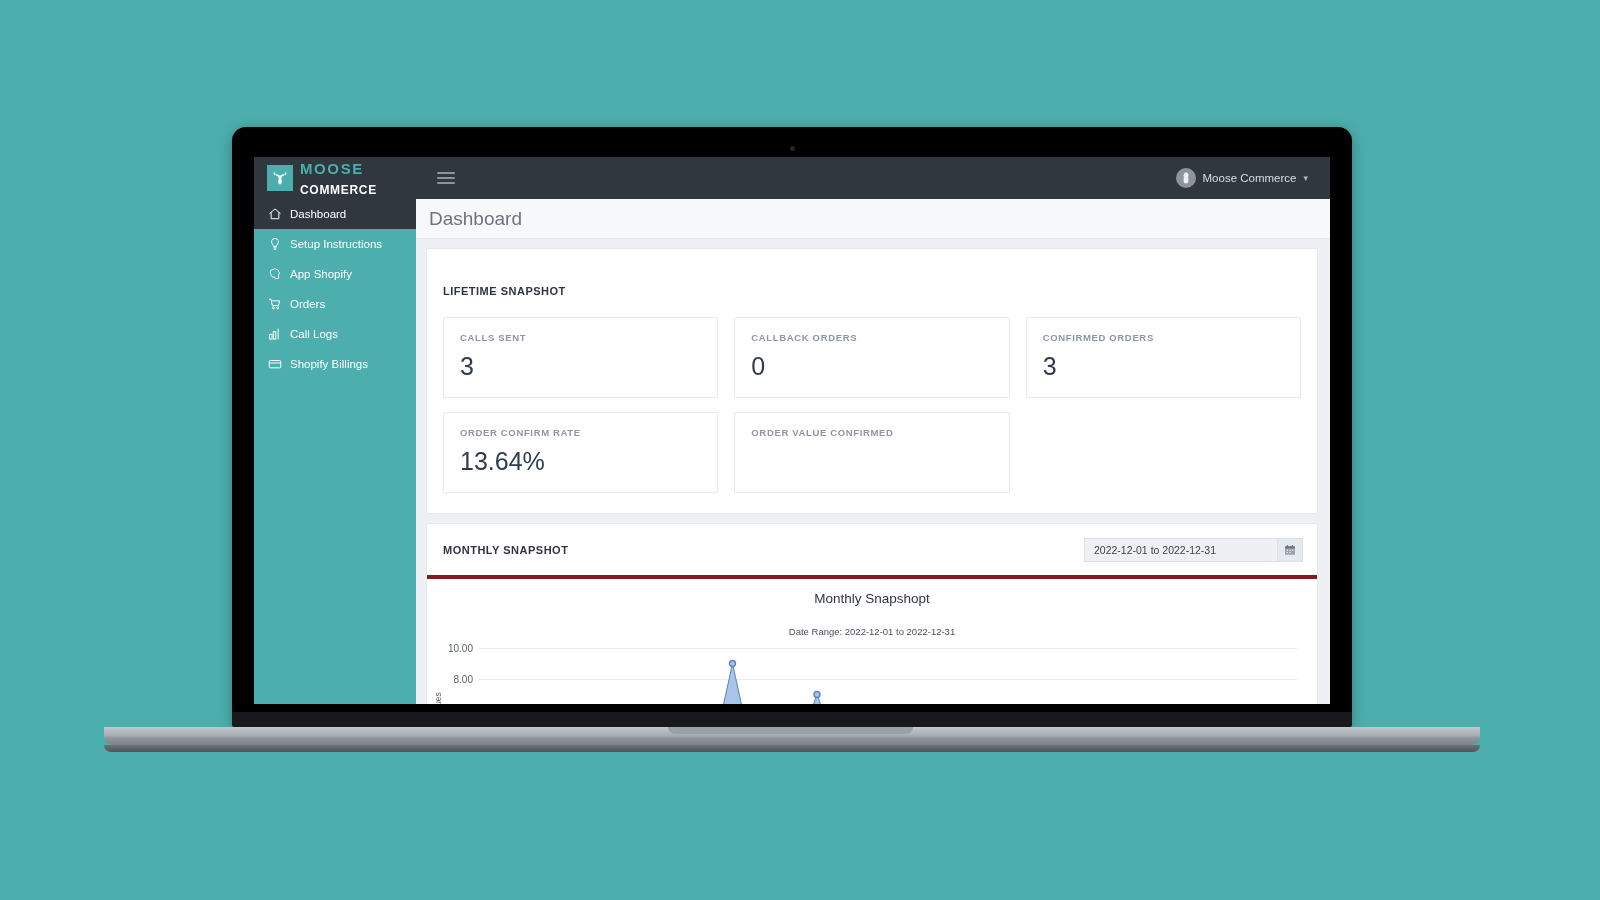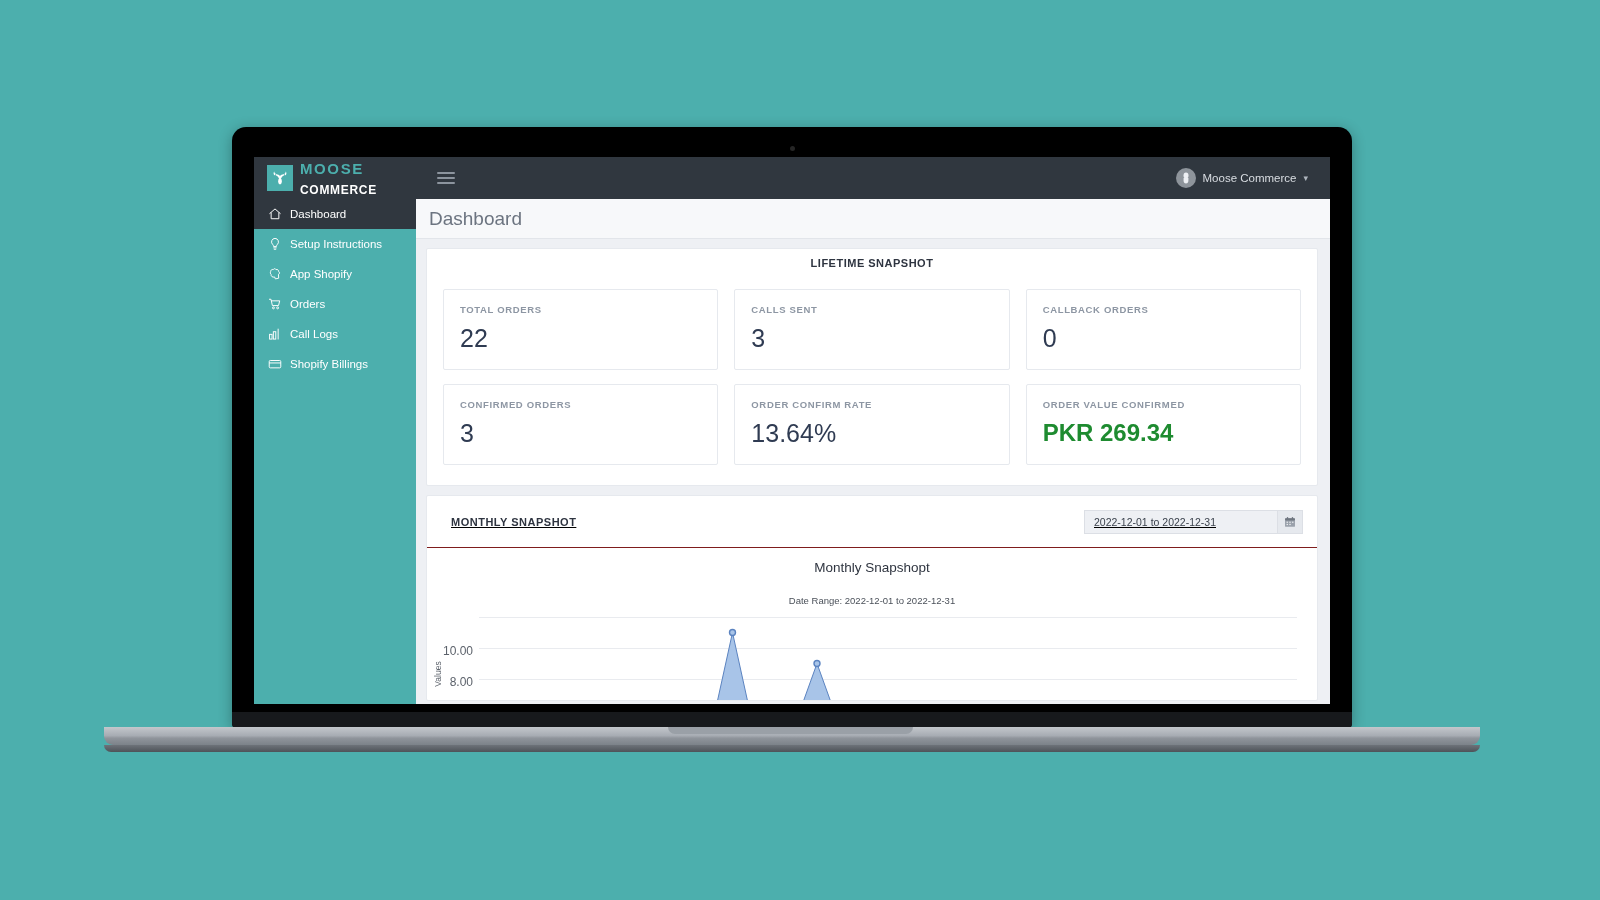--- a/index.html
+++ b/index.html
@@ -251,22 +251,21 @@
     font-weight: normal;
   }
 
   .panel {
     background: #ffffff;
     margin: 9px 12px 0 10px;
     border: 1px solid #e6e9ee;
     border-radius: 2px;
   }
   .panel-head {
-    padding: 4px 16px 0 16px;
-    text-align: center;
+    padding: 32px 16px 0 16px;
   }
   .panel-title {
     font-size: 11px;
     font-weight: bold;
     color: #2e3440;
     letter-spacing: 0.5px;
   }
 
   
   #stat-grid {
@@ -293,23 +292,22 @@
     margin-top: 9px;
     font-weight: normal;
   }
   .stat-value.money { color: #1e8b30; font-weight: bold; font-size: 24px; }
 
   
   #monthly-head {
     display: flex;
     align-items: center;
     justify-content: space-between;
-    padding: 14px 14px 13px 24px;
-    border-bottom: 1px solid #7f1d1d;
-    text-decoration: underline;
+    padding: 14px 14px 13px 16px;
+    border-bottom: 4px solid #7f1d1d;
   }
   #daterange-wrap {
     display: flex;
     align-items: stretch;
     height: 24px;
   }
   #daterange-input {
     width: 193px;
     background: #eef0f4;
     border: 1px solid #dcdfe5;
@@ -361,24 +359,23 @@
     left: 38px;
     right: 6px;
     height: 1px;
     background: #e9ebef;
   }
   .ytick {
     position: absolute;
     left: 0;
     width: 32px;
     text-align: right;
-    font-size: 12px;
+    font-size: 10px;
     color: #5c626b;
     transform: translateY(-5px);
-    margin-top: 32px;
   }
   #ylabel {
     position: absolute;
     left: -16px;
     top: 52px;
     font-size: 8.5px;
     color: #5c626b;
     transform: rotate(-90deg);
     transform-origin: center;
     white-space: nowrap;
@@ -505,24 +502,20 @@
           <div id="page-header">
             <span id="page-title">Dashboard</span>
           </div>
 
           <div class="panel">
             <div class="panel-head">
               <span class="panel-title">LIFETIME SNAPSHOT</span>
             </div>
             <div id="stat-grid">
 
-              <div class="stat-card">
-                <div class="stat-label">TOTAL ORDERS</div>
-                <div class="stat-value">22</div>
-              </div>
 
               <div class="stat-card">
                 <div class="stat-label">CALLS SENT</div>
                 <div class="stat-value">3</div>
               </div>
 
               <div class="stat-card">
                 <div class="stat-label">CALLBACK ORDERS</div>
                 <div class="stat-value">0</div>
               </div>
@@ -532,21 +525,20 @@
                 <div class="stat-value">3</div>
               </div>
 
               <div class="stat-card">
                 <div class="stat-label">ORDER CONFIRM RATE</div>
                 <div class="stat-value">13.64%</div>
               </div>
 
               <div class="stat-card">
                 <div class="stat-label">ORDER VALUE CONFIRMED</div>
-                <div class="stat-value money">PKR 269.34</div>
               </div>
 
             </div>
           </div>
 
           <div class="panel">
             <div id="monthly-head">
               <span class="panel-title">MONTHLY SNAPSHOT</span>
               <div id="daterange-wrap">
                 <input id="daterange-input" type="text" value="2022-12-01 to 2022-12-31" style="">

